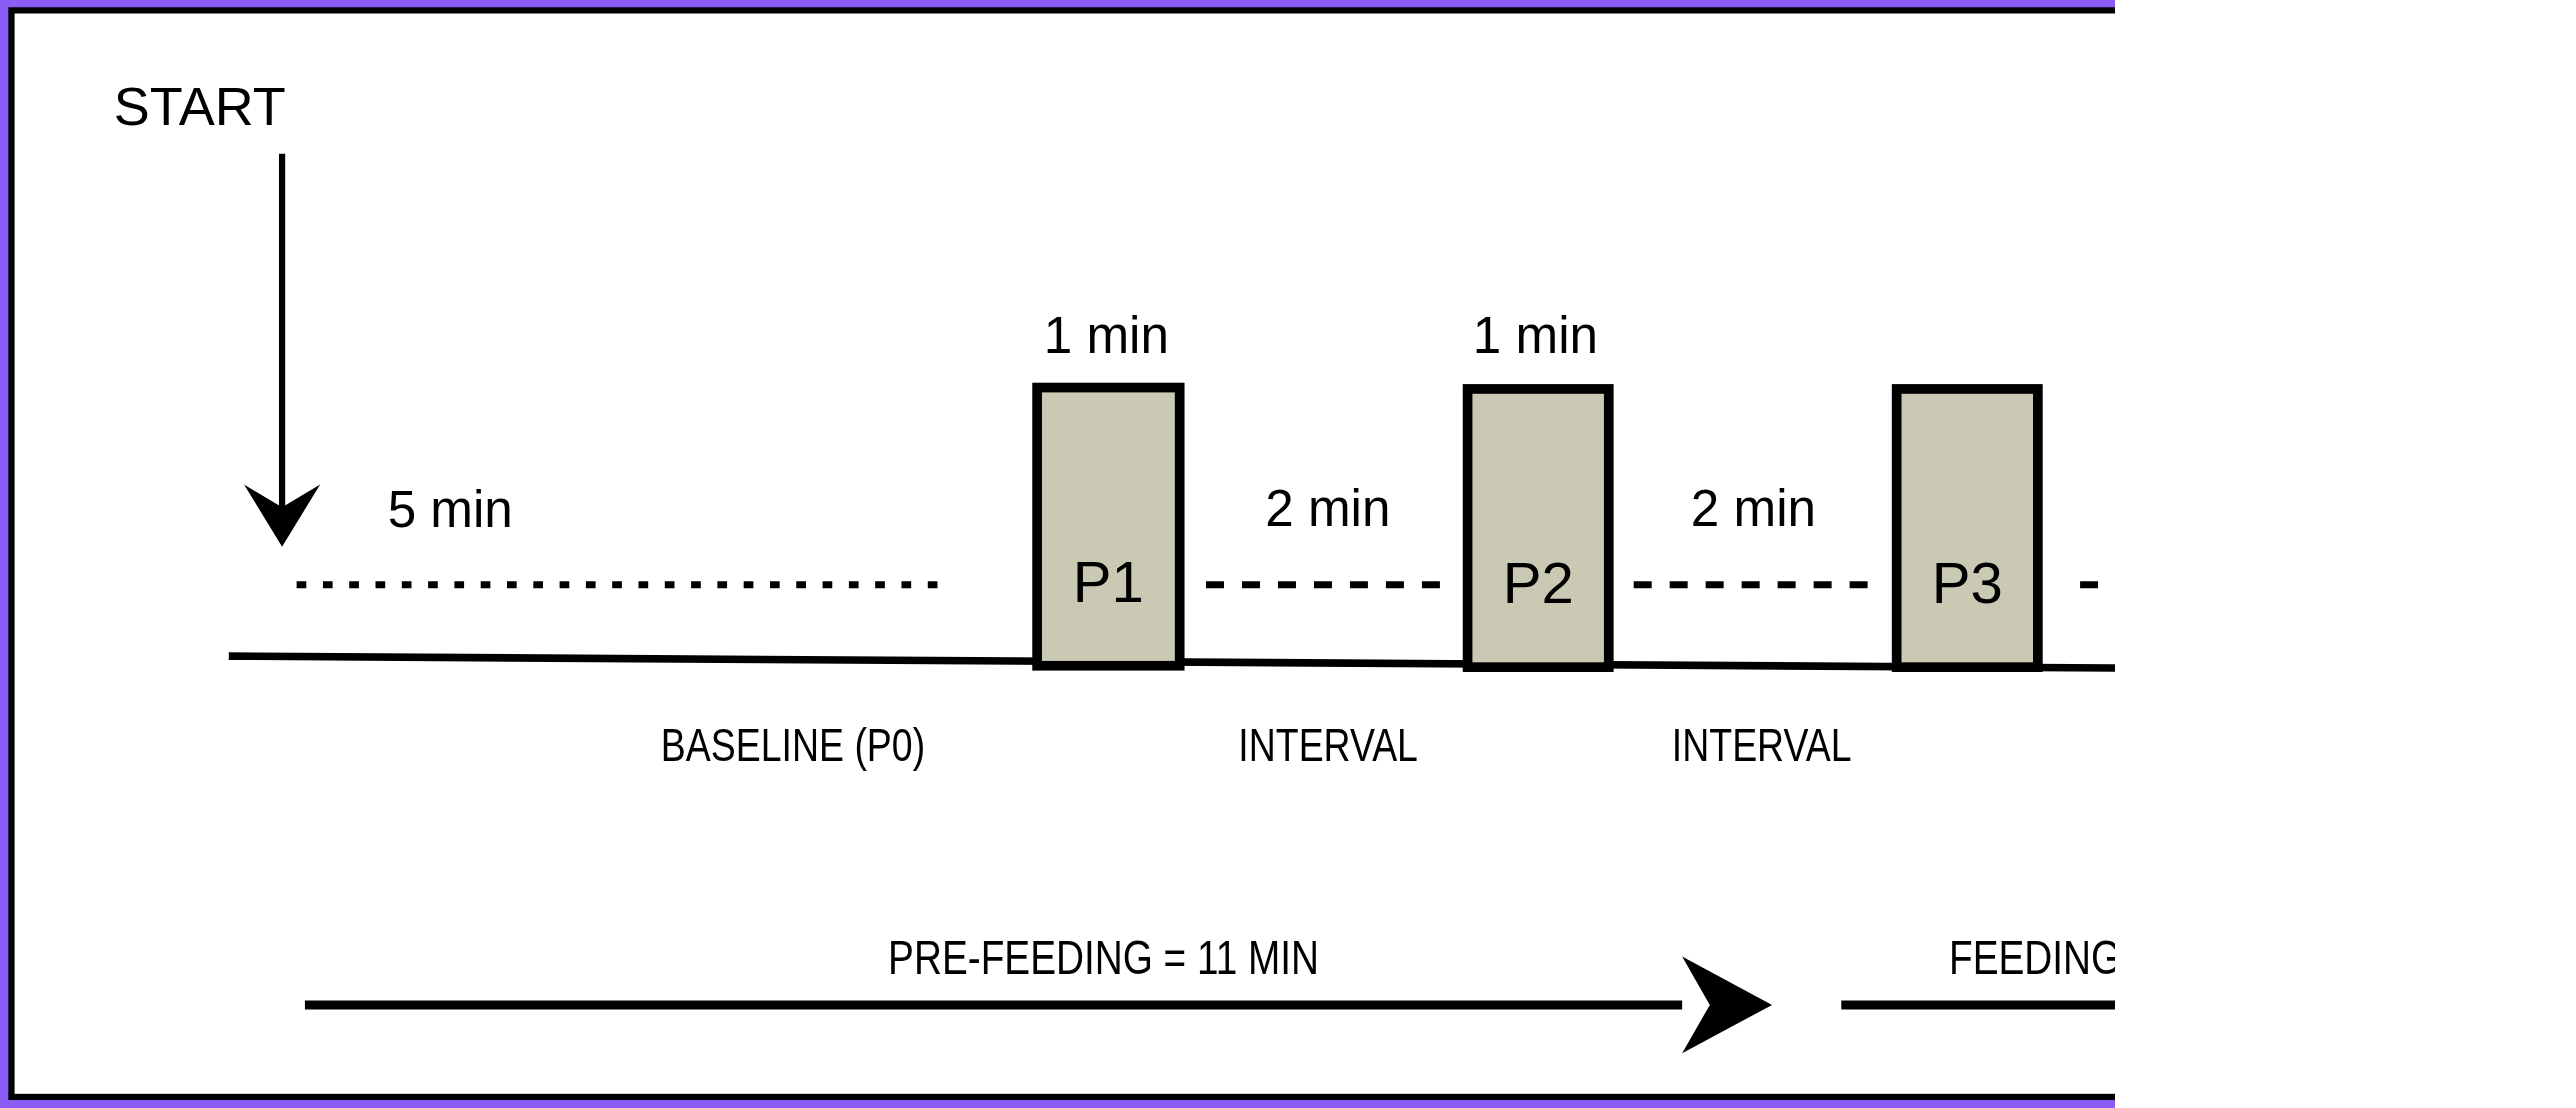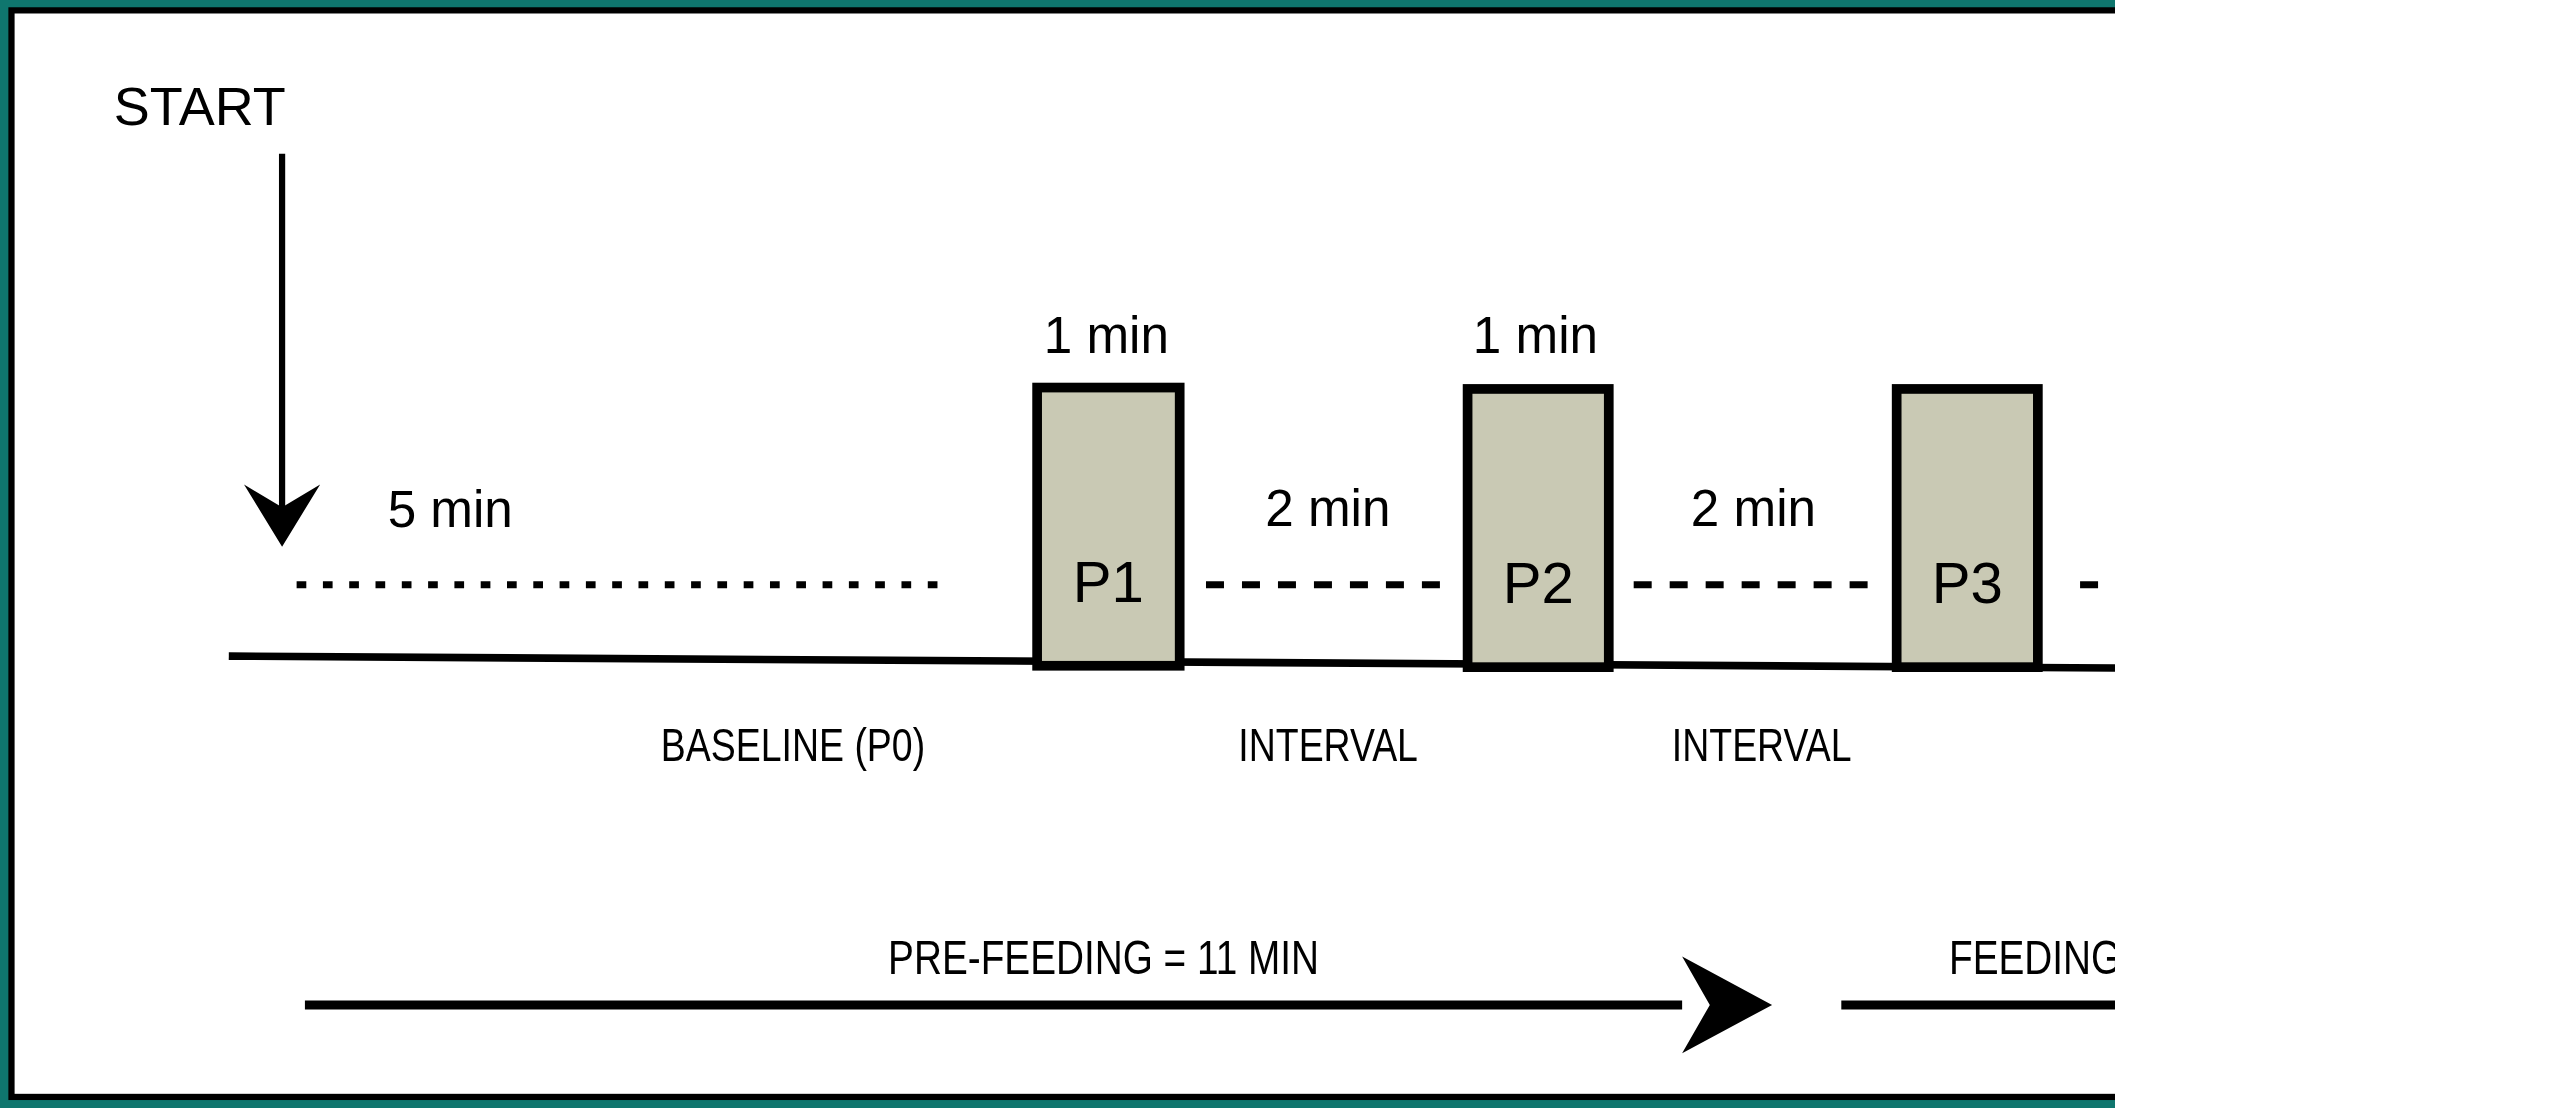--- a/index.html
+++ b/index.html
@@ -4,21 +4,21 @@
 <style>
   html, body {
     margin: 0;
     padding: 0;
     background: #ffffff;
   }
   #root {
     position: relative;
     width: 2115px;
     height: 1108px;
-    background: #0f766e;
+    background: #8b5cf6;
     font-family: "Liberation Sans", sans-serif;
     overflow: hidden;
   }
   #diagram-svg {
     position: absolute;
     top: 0;
     left: 0;
     width: 2576px;
     height: 1108px;
     display: block;

